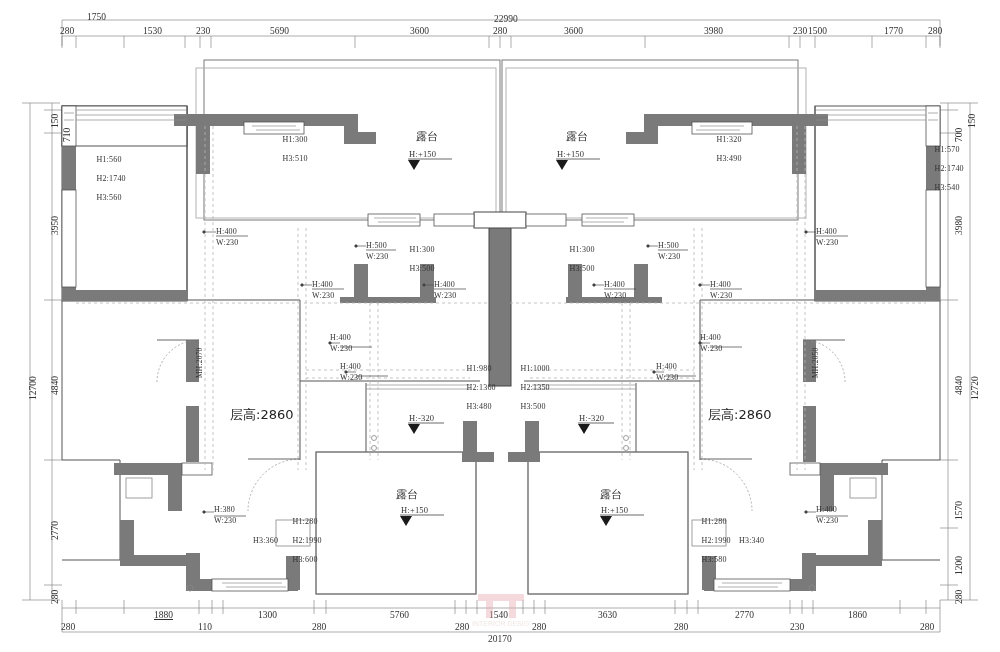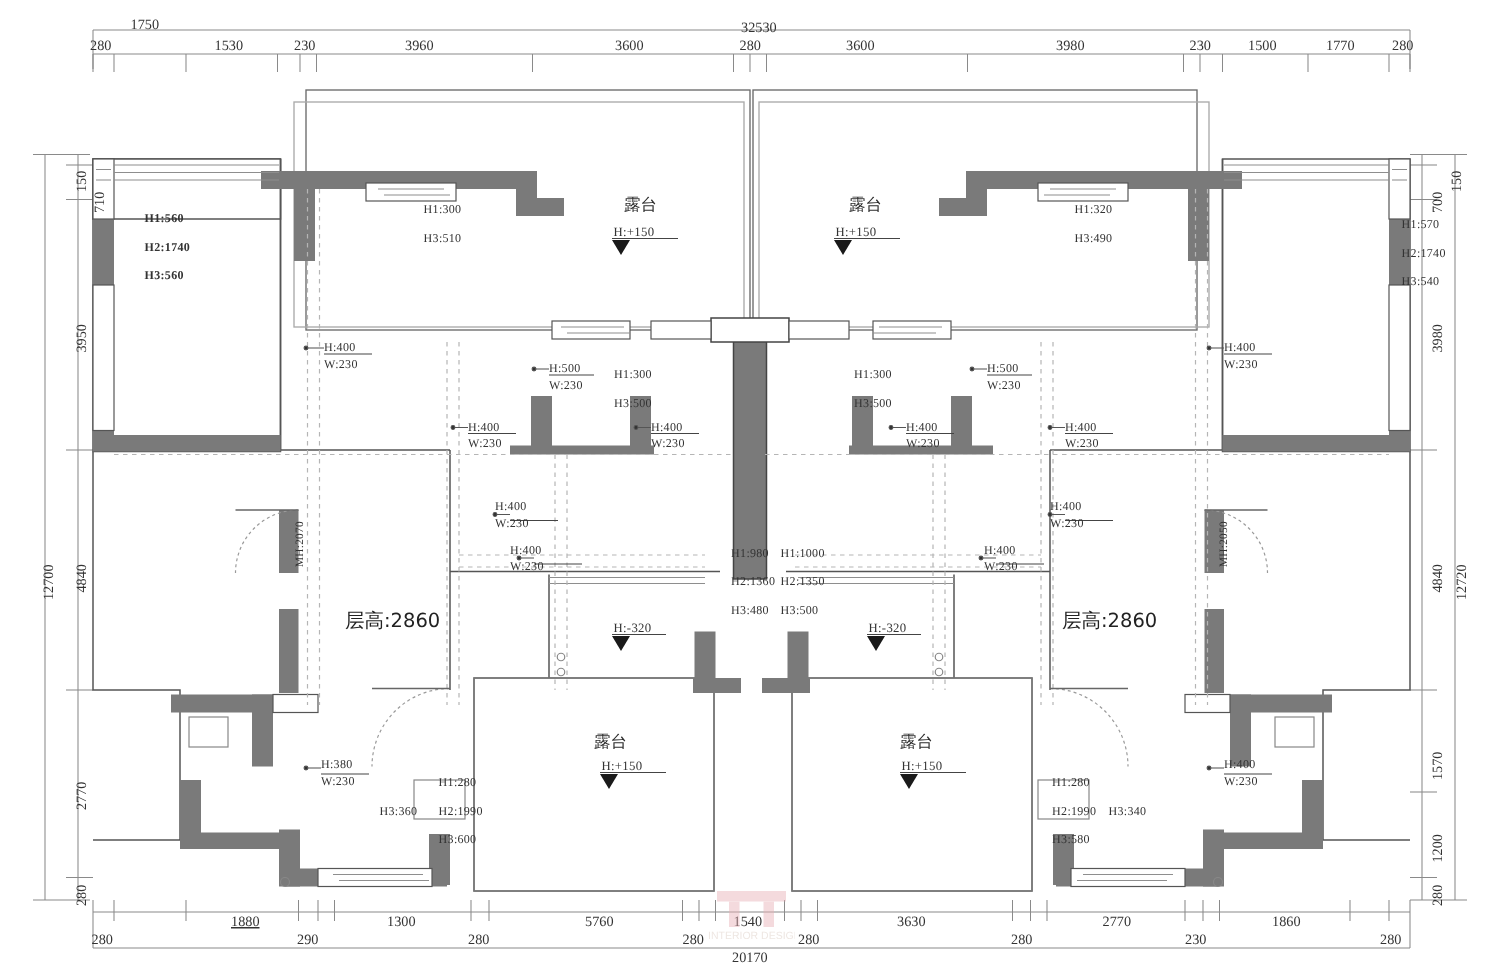--- a/index.html
+++ b/index.html
@@ -340,39 +340,39 @@
     <line x1="710" y1="289" x2="742" y2="289"></line>
     <line x1="340" y1="347" x2="372" y2="347"></line>
     <line x1="356" y1="376" x2="388" y2="376"></line>
     <line x1="664" y1="376" x2="696" y2="376"></line>
     <line x1="710" y1="347" x2="742" y2="347"></line>
     <line x1="214" y1="516" x2="246" y2="516"></line>
     <line x1="816" y1="516" x2="848" y2="516"></line>
   </g>
 </svg>
 
-<div class="lbl dim" style="left:494px;top:14px;">32530</div>
+<div class="lbl dim" style="left:494px;top:14px;">22990</div>
 <div class="lbl dim" style="left:60px;top:26px;">280</div>
 <div class="lbl dim" style="left:87px;top:12px;">1750</div>
 <div class="lbl dim" style="left:143px;top:26px;">1530</div>
 <div class="lbl dim" style="left:196px;top:26px;">230</div>
-<div class="lbl dim" style="left:270px;top:26px;">3960</div>
+<div class="lbl dim" style="left:270px;top:26px;">5690</div>
 <div class="lbl dim" style="left:410px;top:26px;">3600</div>
 <div class="lbl dim" style="left:493px;top:26px;">280</div>
 <div class="lbl dim" style="left:564px;top:26px;">3600</div>
 <div class="lbl dim" style="left:704px;top:26px;">3980</div>
 <div class="lbl dim" style="left:793px;top:26px;">230</div>
-<div class="lbl dim" style="left:832px;top:26px;">1500</div>
+<div class="lbl dim" style="left:808px;top:26px;">1500</div>
 <div class="lbl dim" style="left:884px;top:26px;">1770</div>
 <div class="lbl dim" style="left:928px;top:26px;">280</div>
 
 <div class="lbl dim" style="left:488px;top:634px;">20170</div>
 <div class="lbl dim" style="left:61px;top:622px;">280</div>
 <div class="lbl dim" style="left:154px;top:610px;text-decoration:underline;">1880</div>
-<div class="lbl dim" style="left:198px;top:622px;">290</div>
+<div class="lbl dim" style="left:198px;top:622px;">110</div>
 <div class="lbl dim" style="left:258px;top:610px;">1300</div>
 <div class="lbl dim" style="left:312px;top:622px;">280</div>
 <div class="lbl dim" style="left:390px;top:610px;">5760</div>
 <div class="lbl dim" style="left:455px;top:622px;">280</div>
 <div class="lbl dim" style="left:489px;top:610px;">1540</div>
 <div class="lbl dim" style="left:532px;top:622px;">280</div>
 <div class="lbl dim" style="left:598px;top:610px;">3630</div>
 <div class="lbl dim" style="left:674px;top:622px;">280</div>
 <div class="lbl dim" style="left:735px;top:610px;">2770</div>
 <div class="lbl dim" style="left:790px;top:622px;">230</div>
@@ -405,21 +405,21 @@
 <div class="lbl note" style="left:401px;top:505px;font-size:8.5px;">H:+150</div>
 <div class="lbl cn" style="left:600px;top:489px;">露台</div>
 <div class="lbl note" style="left:601px;top:505px;font-size:8.5px;">H:+150</div>
 
 <div class="lbl note" style="left:409px;top:413px;font-size:8.5px;">H:-320</div>
 <div class="lbl note" style="left:579px;top:413px;font-size:8.5px;">H:-320</div>
 
 <div class="lbl cnbig" style="left:230px;top:407px;">层高:2860</div>
 <div class="lbl cnbig" style="left:708px;top:407px;">层高:2860</div>
 
-<div class="lbl note" style="left:92px;top:132px;font-weight:bold;">
+<div class="lbl note" style="left:92px;top:146px;">
   <span>H1:560</span><br>
   <span>H2:1740</span><br>
   <span>H3:560</span>
 </div>
 
 <div class="lbl note" style="left:278px;top:126px;">
   <span>H1:300</span><br>
   <span>H3:510</span>
 </div>
 
@@ -437,21 +437,21 @@
 <div class="lbl note" style="left:405px;top:236px;">
   <span>H1:300</span><br>
   <span>H3:500</span>
 </div>
 
 <div class="lbl note" style="left:565px;top:236px;">
   <span>H1:300</span><br>
   <span>H3:500</span>
 </div>
 
-<div class="lbl note" style="left:462px;top:355px;margin-left:21px;">
+<div class="lbl note" style="left:462px;top:355px;">
   <span>H1:980</span><br>
   <span>H2:1360</span><br>
   <span>H3:480</span>
 </div>
 
 <div class="lbl note" style="left:516px;top:355px;">
   <span>H1:1000</span><br>
   <span>H2:1350</span><br>
   <span>H3:500</span>
 </div>

